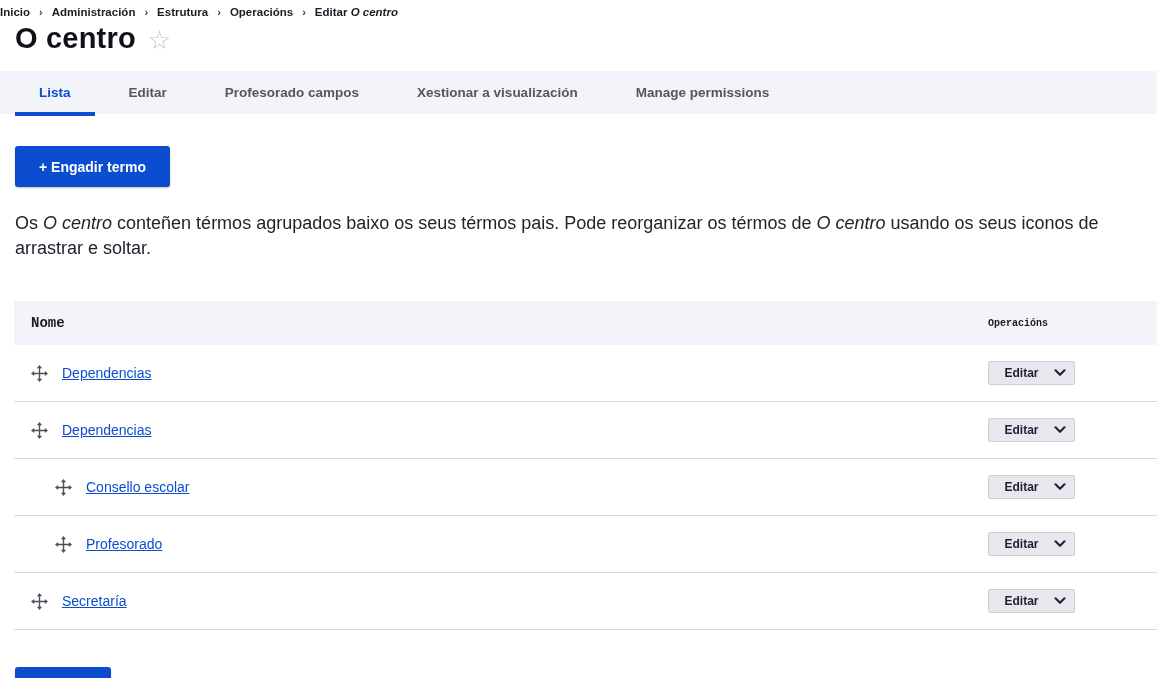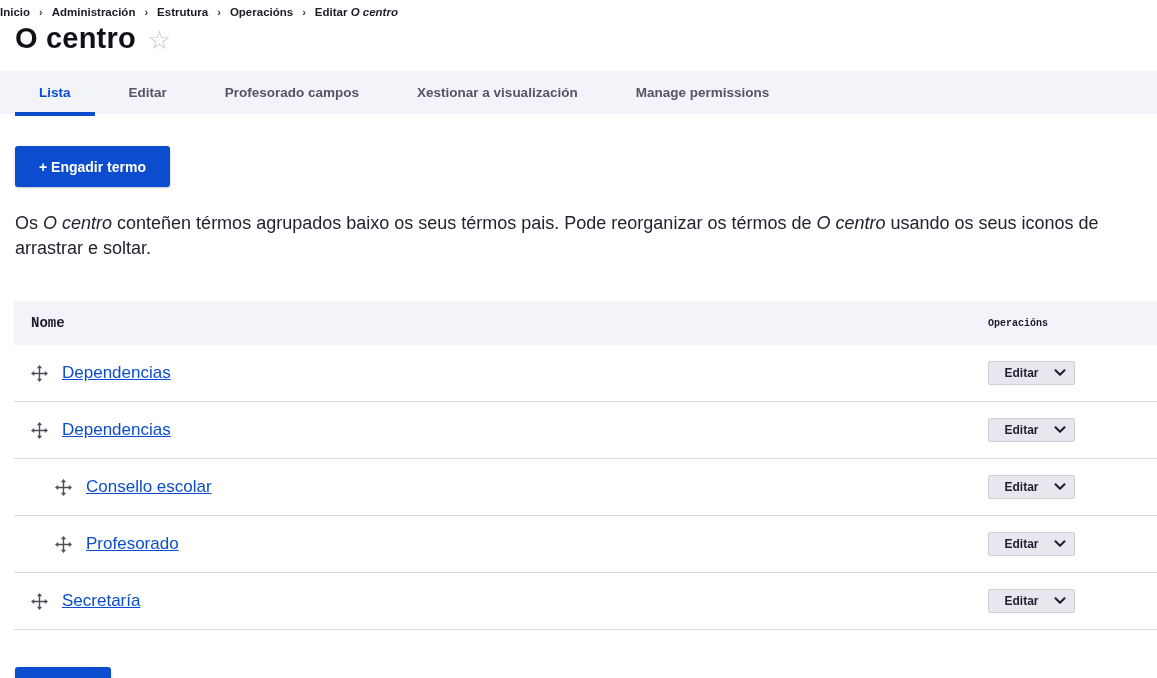--- a/index.html
+++ b/index.html
@@ -60,21 +60,21 @@
     font-size:14px;font-weight:700;color:#1b1b26;font-family:Liberation Mono, monospace;
   }
   .th-name{flex:1;padding-left:17px;}
   .th-ops{width:169px;font-size:10px;}
   .trow{
     height:57px;display:flex;align-items:center;border-bottom:1px solid var(--row-border);
   }
   .drag{margin-left:17px;display:inline-flex;cursor:move;flex-shrink:0;}
   .trow.child .drag{margin-left:41px;}
   .term-link{
-    margin-left:14px;font-size:17px;color:var(--primary);text-decoration:underline;cursor:pointer;
+    margin-left:14px;font-size:14px;color:var(--primary);text-decoration:underline;cursor:pointer;
   }
   .ops-cell{width:169px;margin-left:auto;flex-shrink:0;}
   .dropbtn{
     width:87px;height:24px;background:#e7e7ed;border:1px solid #cfd0d7;border-radius:2px;
     display:flex;align-items:center;padding:0 8px 0 0;cursor:pointer;
   }
   .dropbtn .lbl{flex:1;text-align:center;font-size:12px;font-weight:700;color:#1e2033;}
   .dropbtn svg{flex-shrink:0;}
   
   .footer-actions{margin:37px 0 0 15px;display:flex;gap:13px;}

